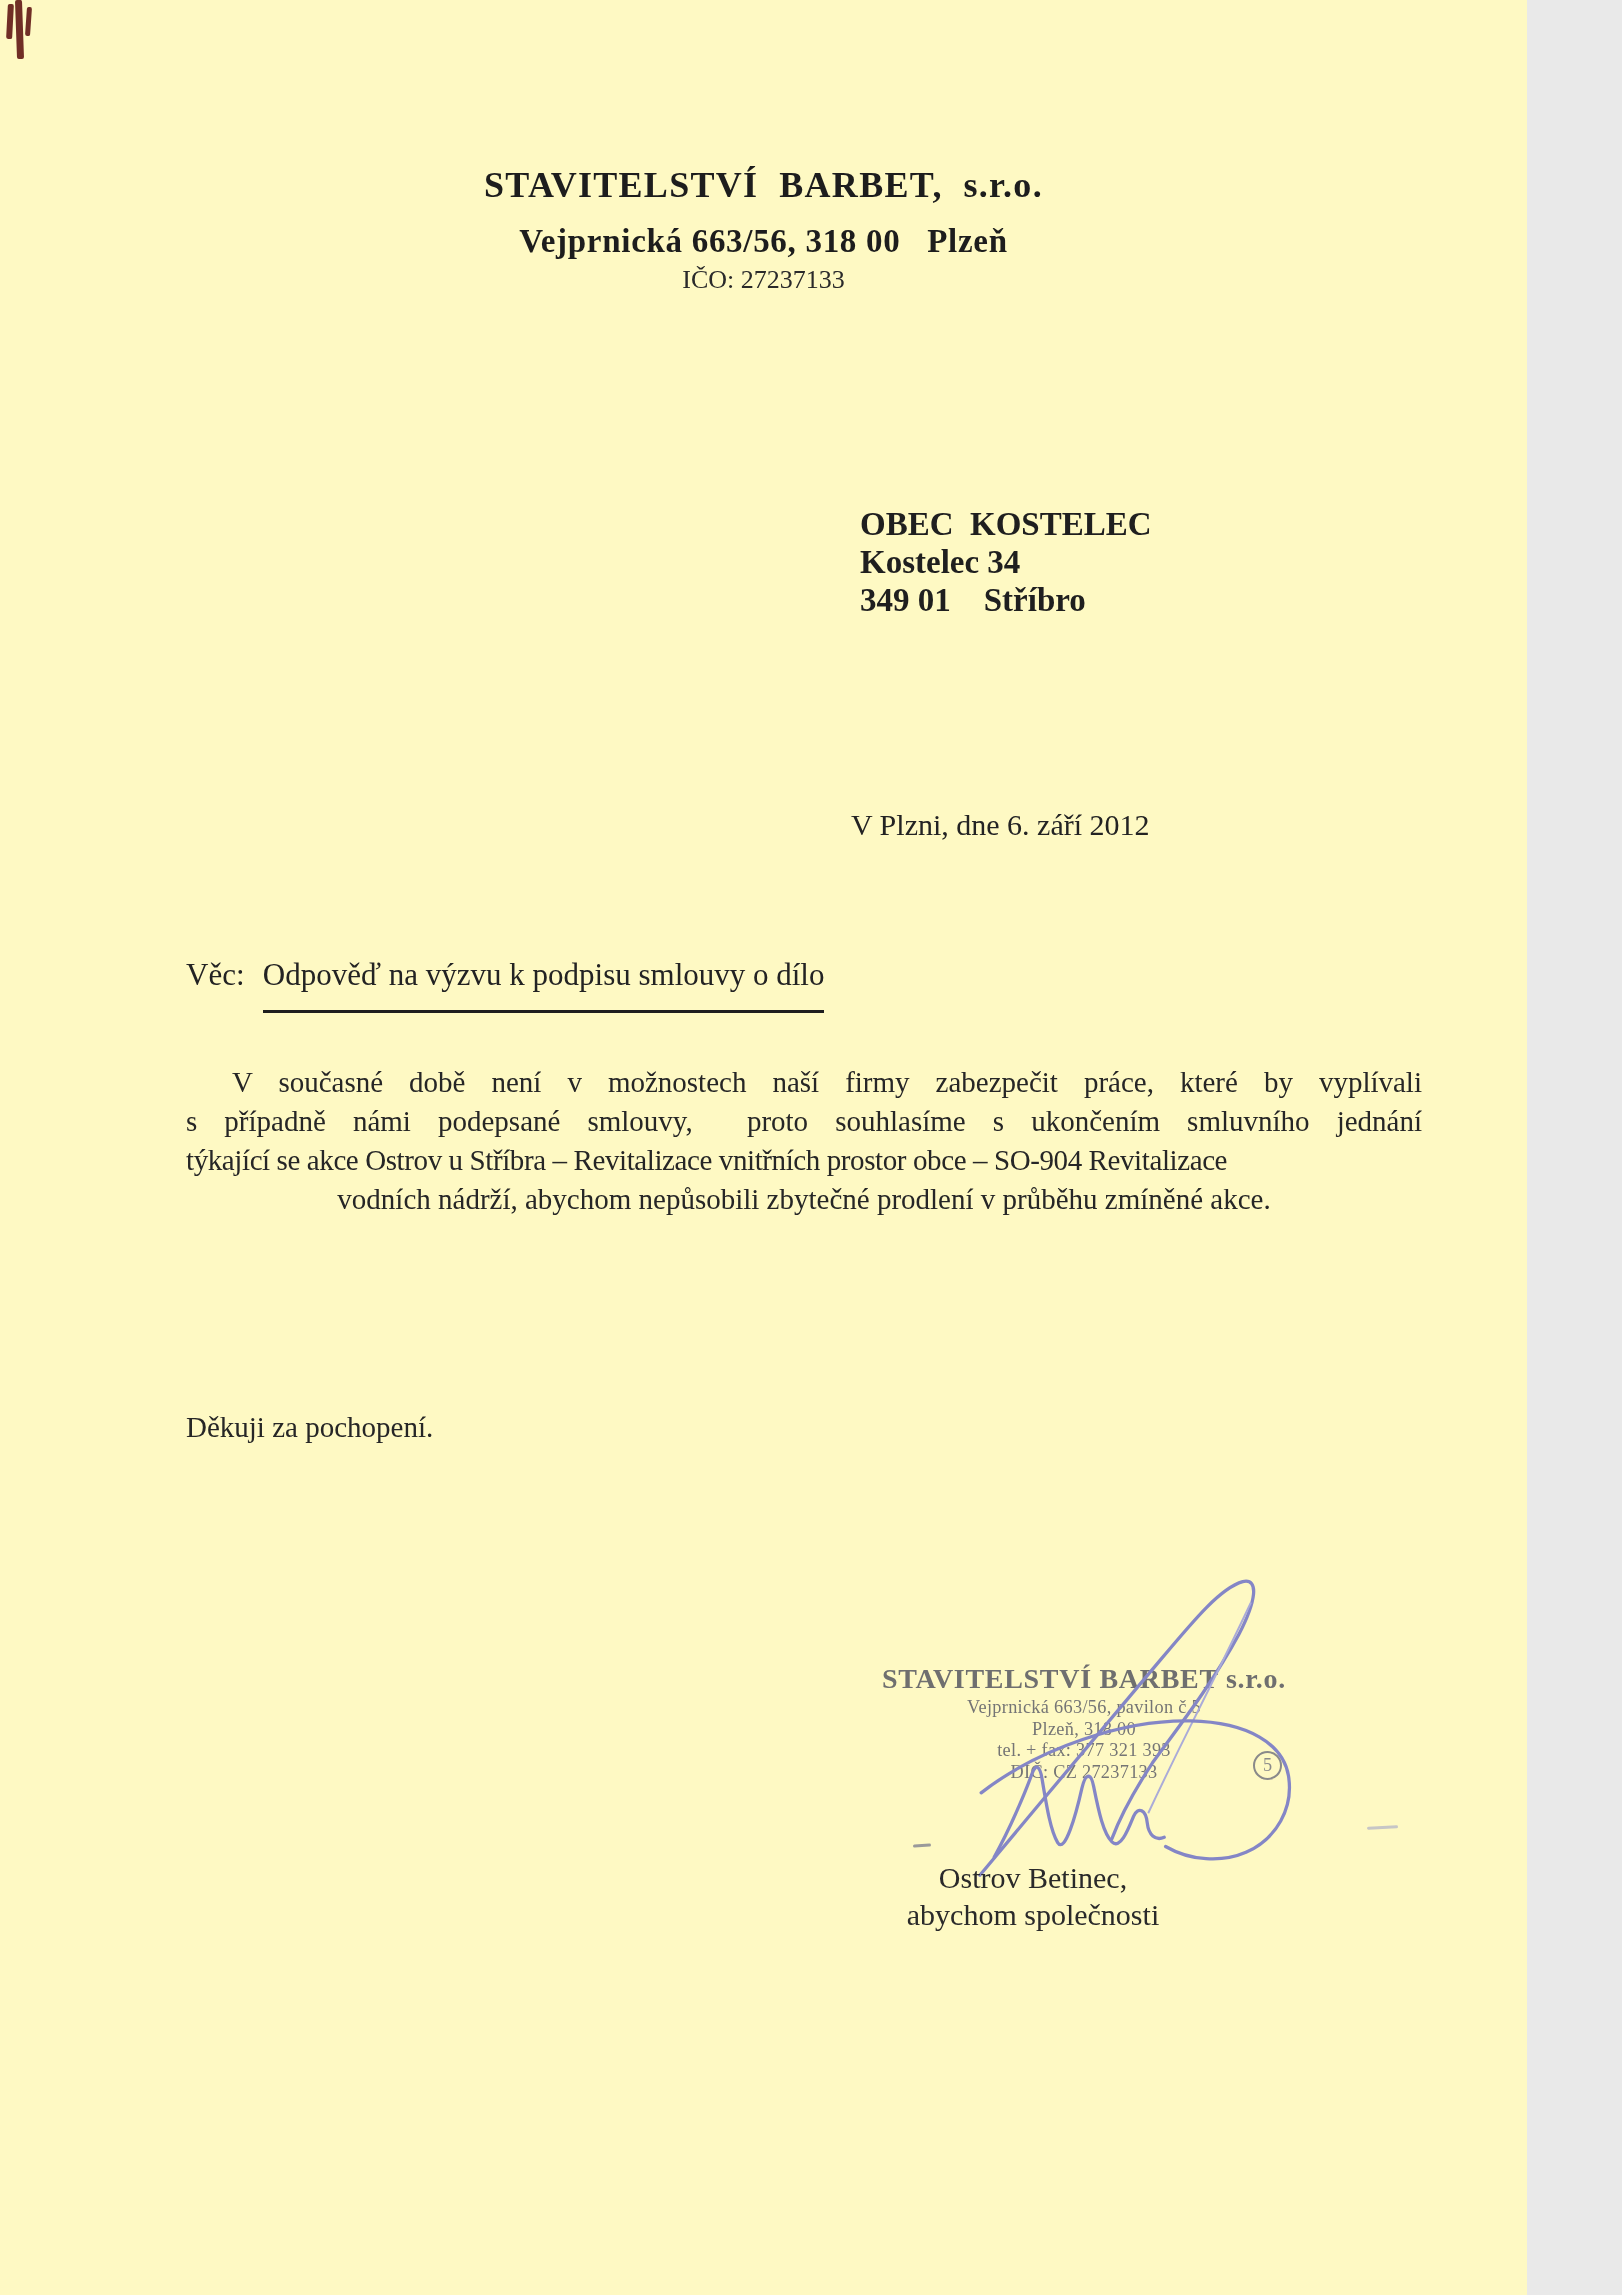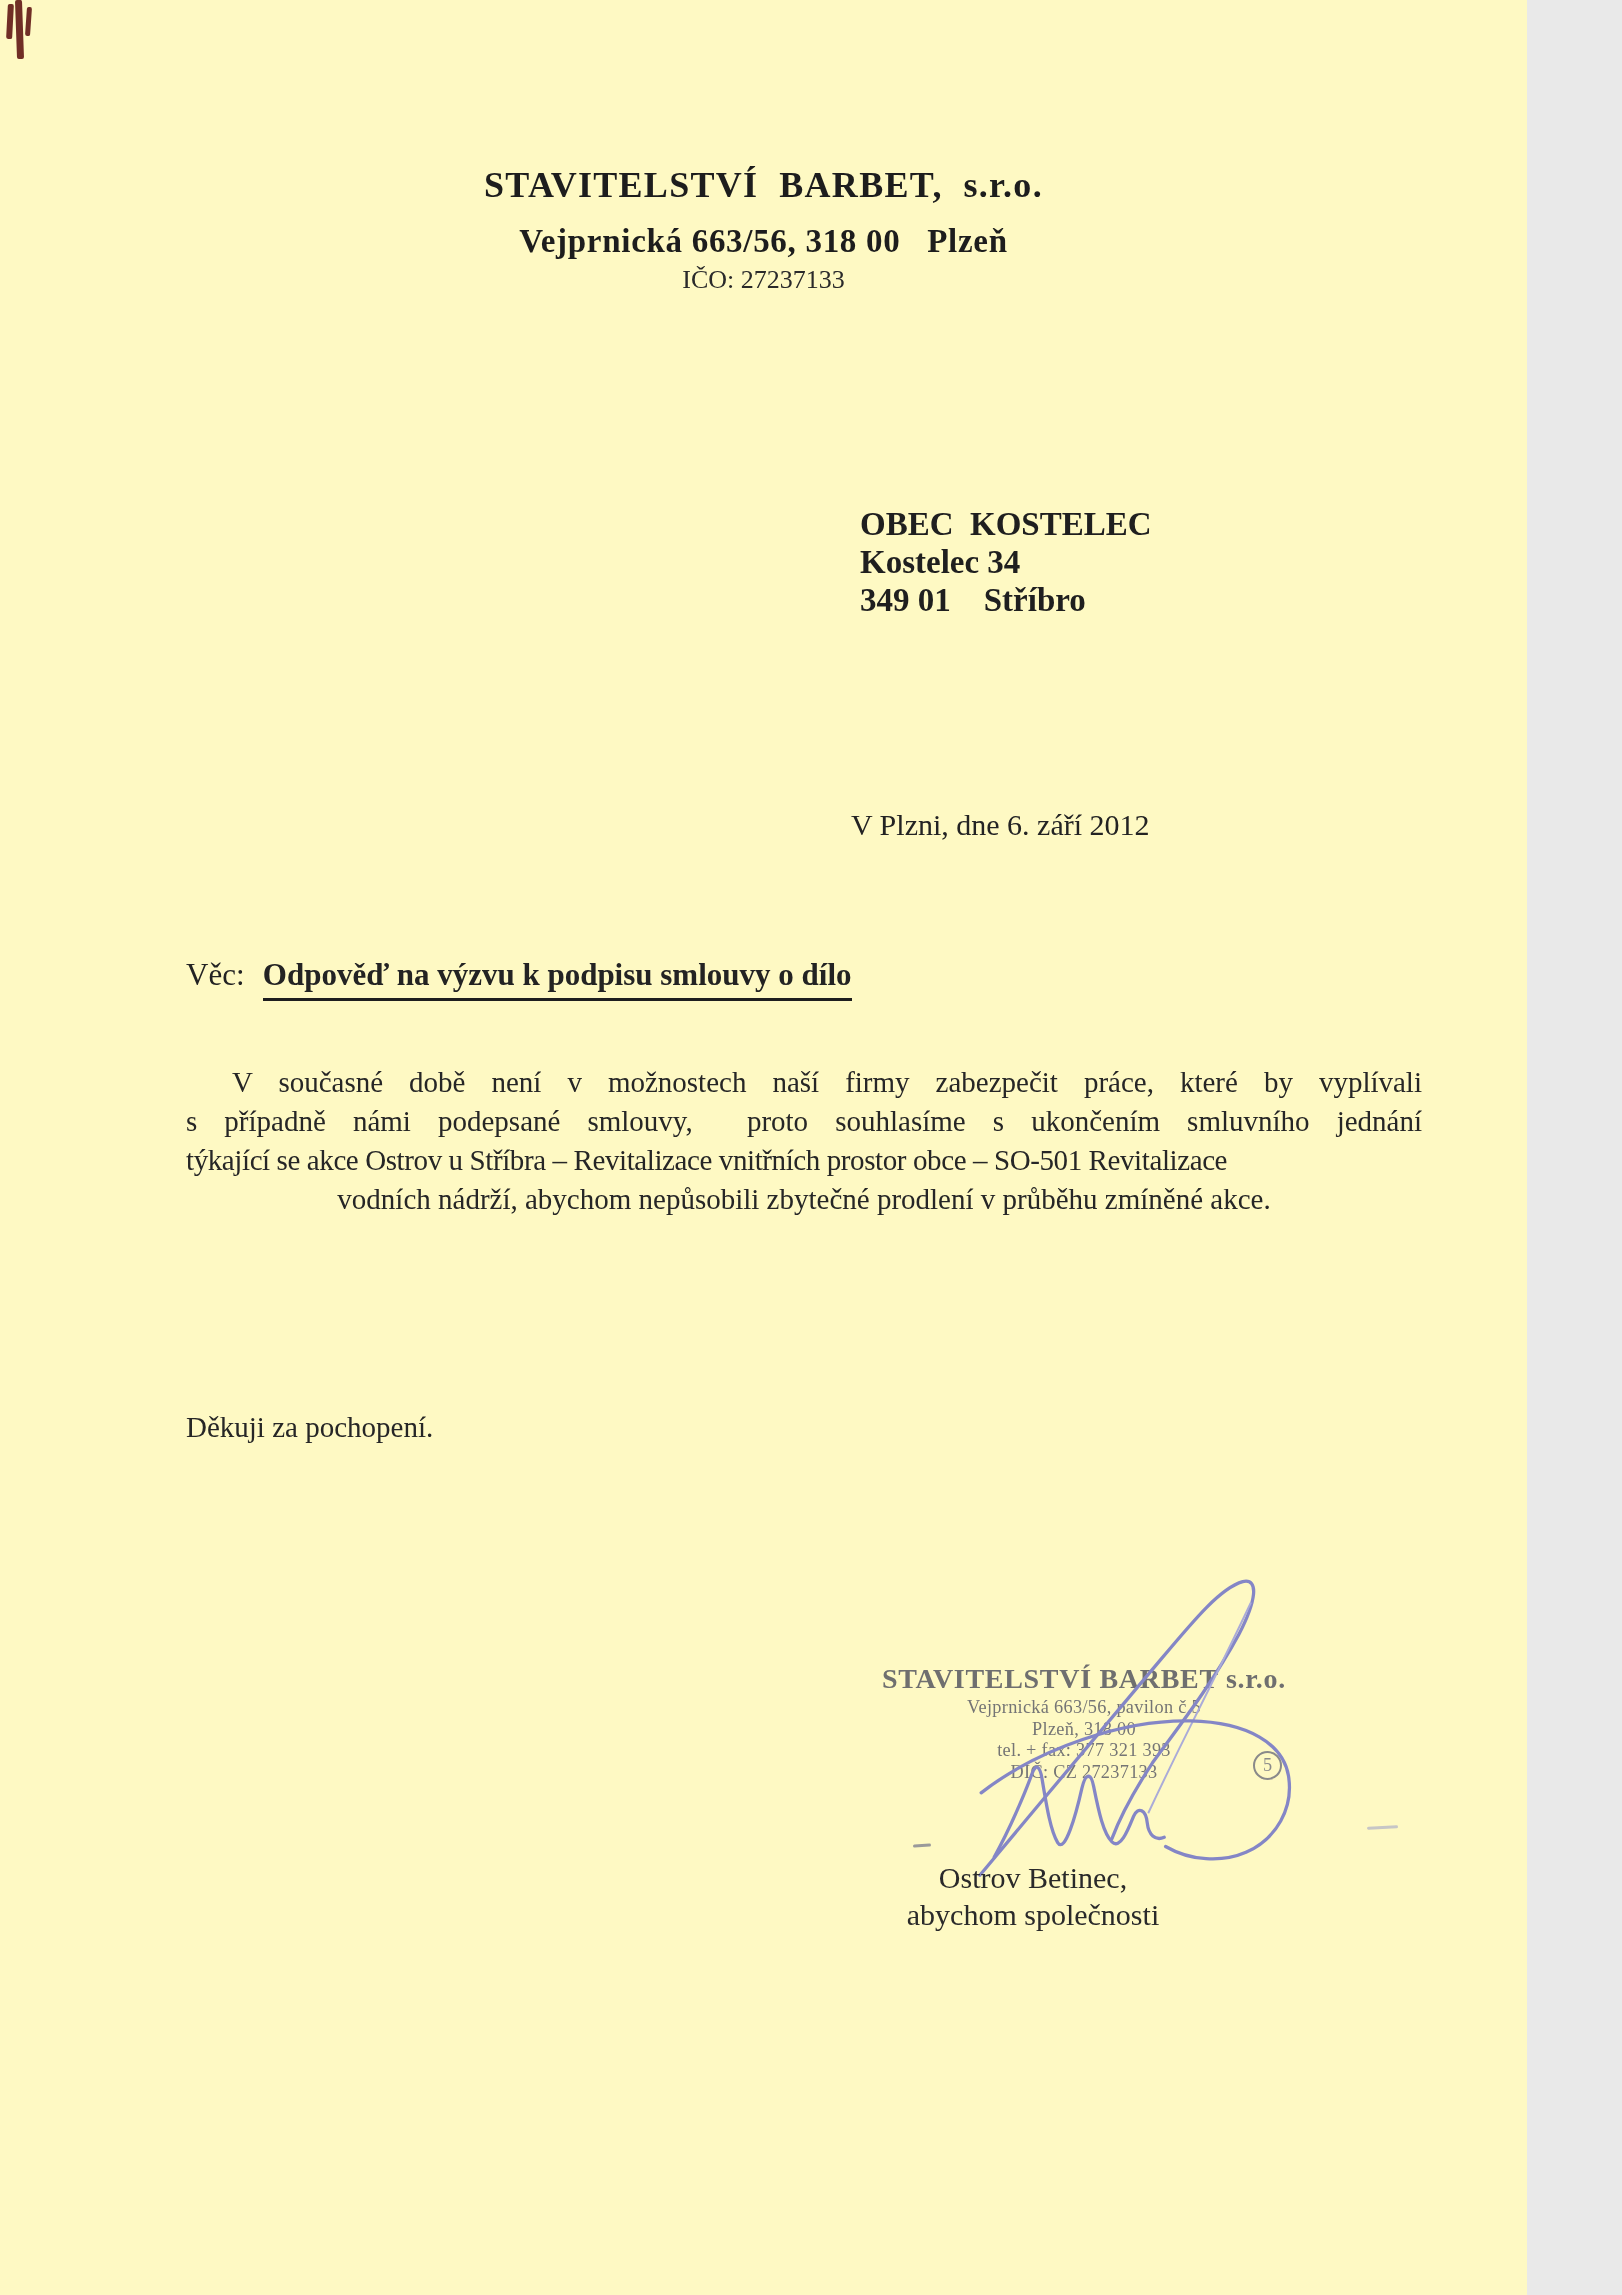--- a/index.html
+++ b/index.html
@@ -16,21 +16,21 @@
   .lh-company{font-size:36px;font-weight:bold;letter-spacing:1.3px;word-spacing:10.5px;line-height:46px;color:#1d1d1d;}
   .lh-address{font-size:33px;font-weight:bold;letter-spacing:0.7px;line-height:43px;color:#1d1d1d;margin-top:12px;}
   .lh-ico{font-size:26px;line-height:33px;color:#2a2a2a;}
   
   .recipient{position:absolute;left:860px;top:505px;font-size:33px;font-weight:bold;line-height:38px;color:#1f1f1f;}
   
   .date-line{position:absolute;left:851px;top:808px;font-size:30px;}
   
   .subject{position:absolute;left:186px;top:957px;font-size:31px;}
   .subject-label{font-weight:normal;}
-  .subject-text{font-weight:bold;margin-left:18.3px;border-bottom:3.3px solid #1e1e1e;padding-bottom:6px;}
+  .subject-text{font-weight:normal;margin-left:18.3px;border-bottom:3.3px solid #1e1e1e;padding-bottom:18px;}
   
   .para{position:absolute;left:186px;width:1236px;top:1063px;font-size:29px;line-height:39px;color:#262626;}
   .para .ln{text-align:justify;}
   .para .ln.just{text-align-last:justify;}
   .para .ln.indent{text-indent:46px;}
   .para .ln.tight{white-space:nowrap;letter-spacing:-0.4px;text-align:left;}
   .para .ln.last{text-align:center;}
   .closing{position:absolute;left:186px;top:1411px;font-size:29px;color:#262626;}
   
   .stamp{position:absolute;left:855px;width:458px;top:1660px;text-align:center;color:#757575;}
@@ -77,21 +77,21 @@
 
   <div class="date-line">V Plzni, dne 6. září 2012</div>
 
   <div class="subject">
     <span class="subject-label">Věc:</span><span class="subject-text">Odpověď na výzvu k podpisu smlouvy o dílo</span>
   </div>
 
   <div class="para">
     <div class="ln just indent">V současné době není v možnostech naší firmy zabezpečit práce, které by vyplívali</div>
     <div class="ln just">s případně námi podepsané smlouvy,&nbsp; proto souhlasíme s&nbsp;ukončením smluvního jednání</div>
-    <div class="ln tight">týkající se akce Ostrov u Stříbra – Revitalizace vnitřních prostor obce – SO-501 Revitalizace</div>
+    <div class="ln tight">týkající se akce Ostrov u Stříbra – Revitalizace vnitřních prostor obce – SO-904 Revitalizace</div>
     <div class="ln last">vodních nádrží, abychom nepůsobili zbytečné prodlení v průběhu zmíněné akce.</div>
   </div>
 
   <div class="closing">Děkuji za pochopení.</div>
 
   <div class="stamp">
     <div class="stamp-title">STAVITELSTVÍ BARBET s.r.o.</div>
     <div class="stamp-line">Vejprnická 663/56, pavilon č.5</div>
     <div class="stamp-line">Plzeň, 318 00</div>
     <div class="stamp-line">tel. + fax: 377 321 393</div>

